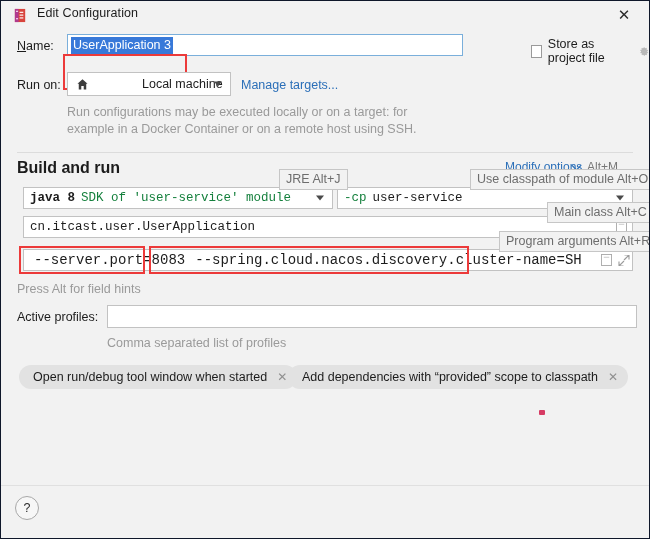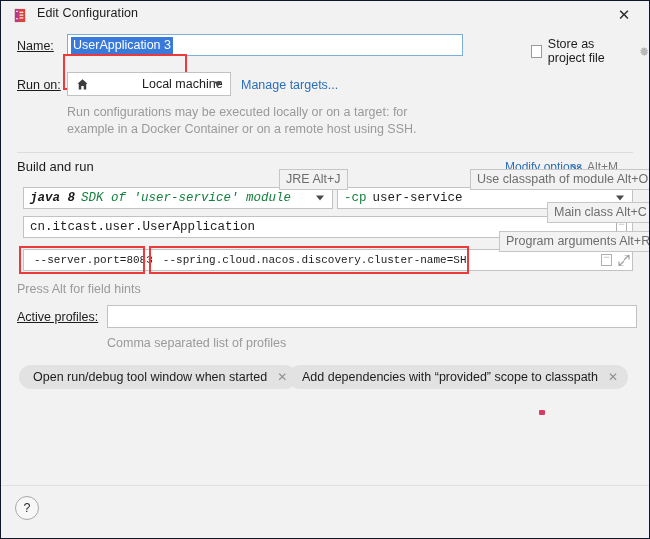--- a/index.html
+++ b/index.html
@@ -57,21 +57,20 @@
   .content {
     position: absolute;
     top: 28px; left: 0; right: 0; bottom: 52px;
     background: #f2f2f2;
   }
 
   .row-label {
     position: absolute;
     font-size: 12.5px;
     color: #1c1c1c;
-    text-decoration: underline;
   }
   .underline-char { text-decoration: underline; }
 
   
   .name-input {
     position: absolute;
     left: 66px; top: 5px;
     width: 396px; height: 22px;
     background: #ffffff;
     border: 1px solid #7aafdb;
@@ -159,22 +158,22 @@
 
   .divider {
     position: absolute;
     left: 16px; right: 16px;
     height: 1px;
     background: #dcdcdc;
   }
 
   .section-title {
     position: absolute;
-    font-size: 13px;
-    font-weight: normal;
+    font-size: 16px;
+    font-weight: bold;
     color: #1c1c1c;
   }
   .modify-link {
     position: absolute;
     font-size: 12px;
     color: #2b6fb8;
     cursor: pointer;
     white-space: nowrap;
   }
   .modify-shortcut {
@@ -218,21 +217,21 @@
     right: 8px; top: 50%;
     transform: translateY(-50%);
     width: 0; height: 0;
     border-left: 4px solid transparent;
     border-right: 4px solid transparent;
     border-top: 5px solid #4a4a4a;
   }
 
   .args-seg {
     font-family: "Liberation Mono", monospace;
-    font-size: 11px;
+    font-size: 14px;
     color: #1c1c1c;
   }
 
   
   .plain-input {
     position: absolute;
     background: #ffffff;
     border: 1px solid #c2c2c2;
     box-sizing: border-box;
     font-family: "Liberation Sans", sans-serif;
@@ -352,21 +351,21 @@
       </svg>
     <div class="modify-shortcut" style="left:586px; top:131px;">Alt+M</div>
 
     <div class="bubble" style="left:278px; top:140px; height:21px;">
       <span>JRE Alt+J</span>
     </div>
     <div class="bubble" style="left:469px; top:140px; height:21px;">
       <span>Use classpath of module Alt+O</span>
     </div>
 
-    <div class="field" style="left:22px; top:158px; width:310px; height:22px;font-style:italic;">
+    <div class="field" style="left:22px; top:158px; width:310px; height:22px;">
       <span style="font-weight:bold;">java 8</span>
       <span class="dim" style="margin-left:6px;">SDK of 'user-service' module</span>
       <span class="arrow"></span>
     </div>
     <div class="field" style="left:336px; top:158px; width:296px; height:22px;">
       <span class="dim">-cp</span>
       <span style="margin-left:6px;">user-service</span>
       <span class="arrow"></span>
     </div>
 

